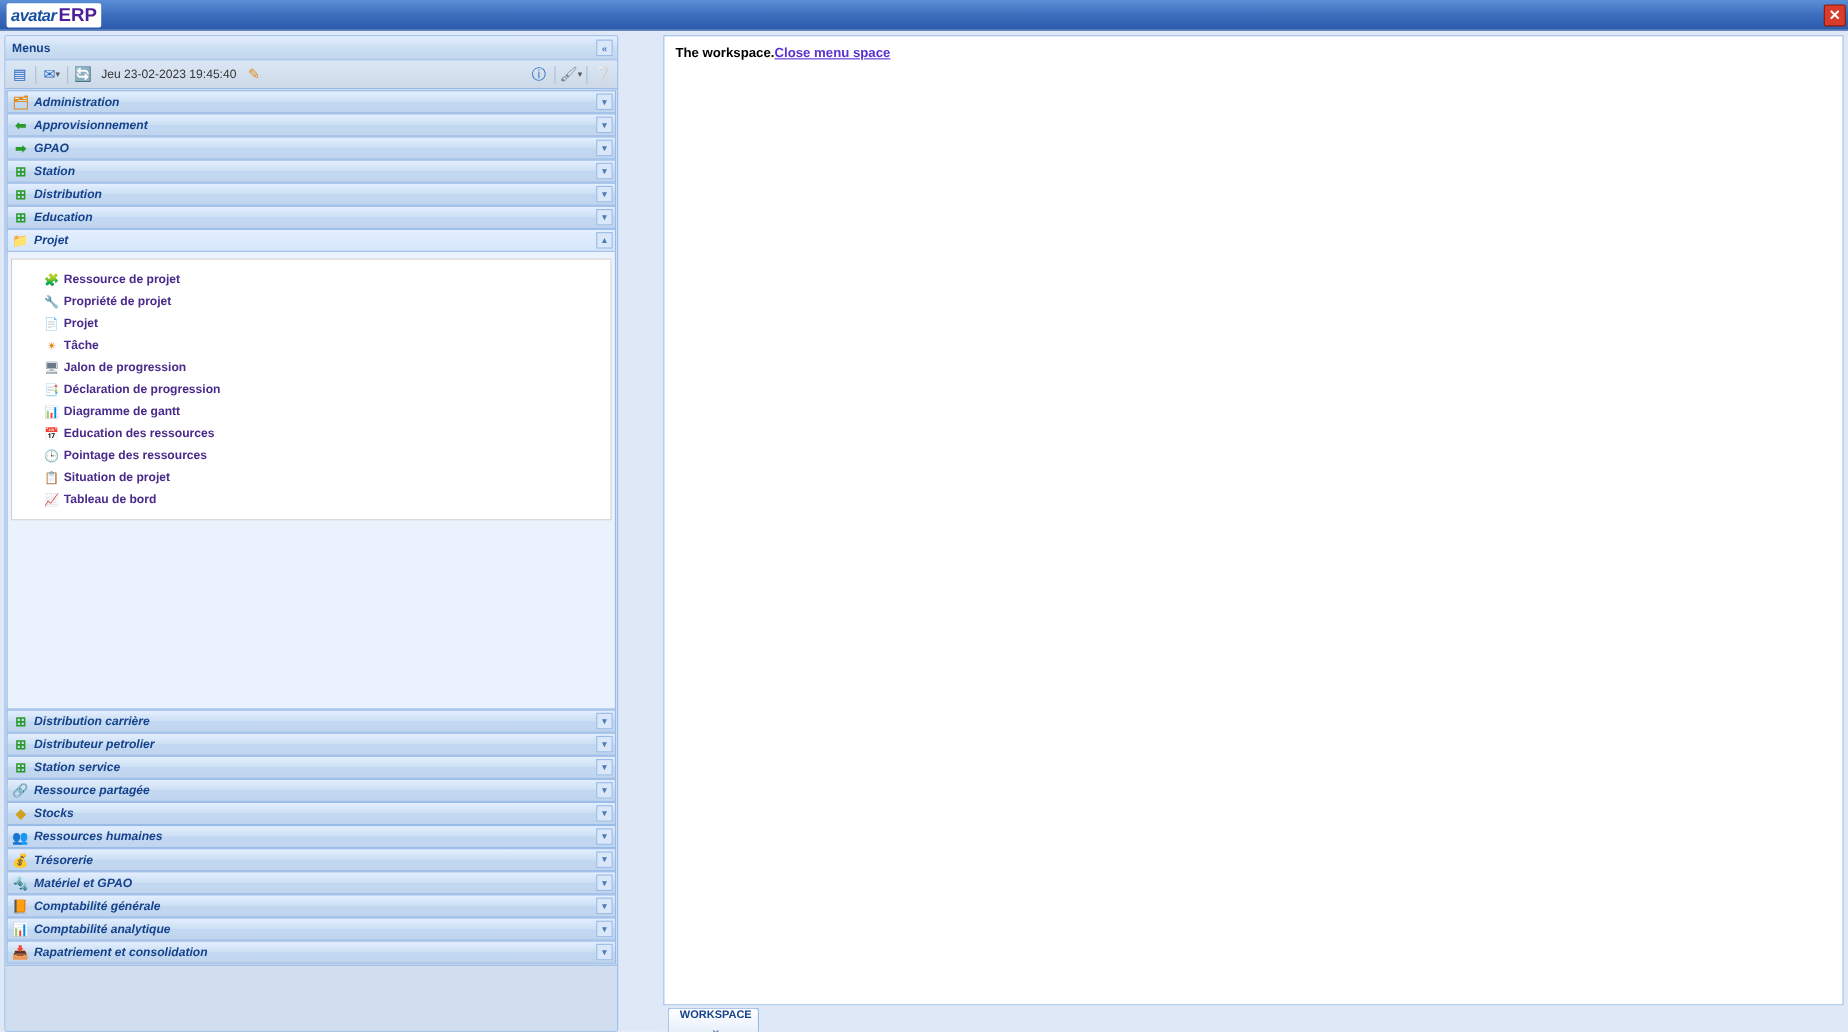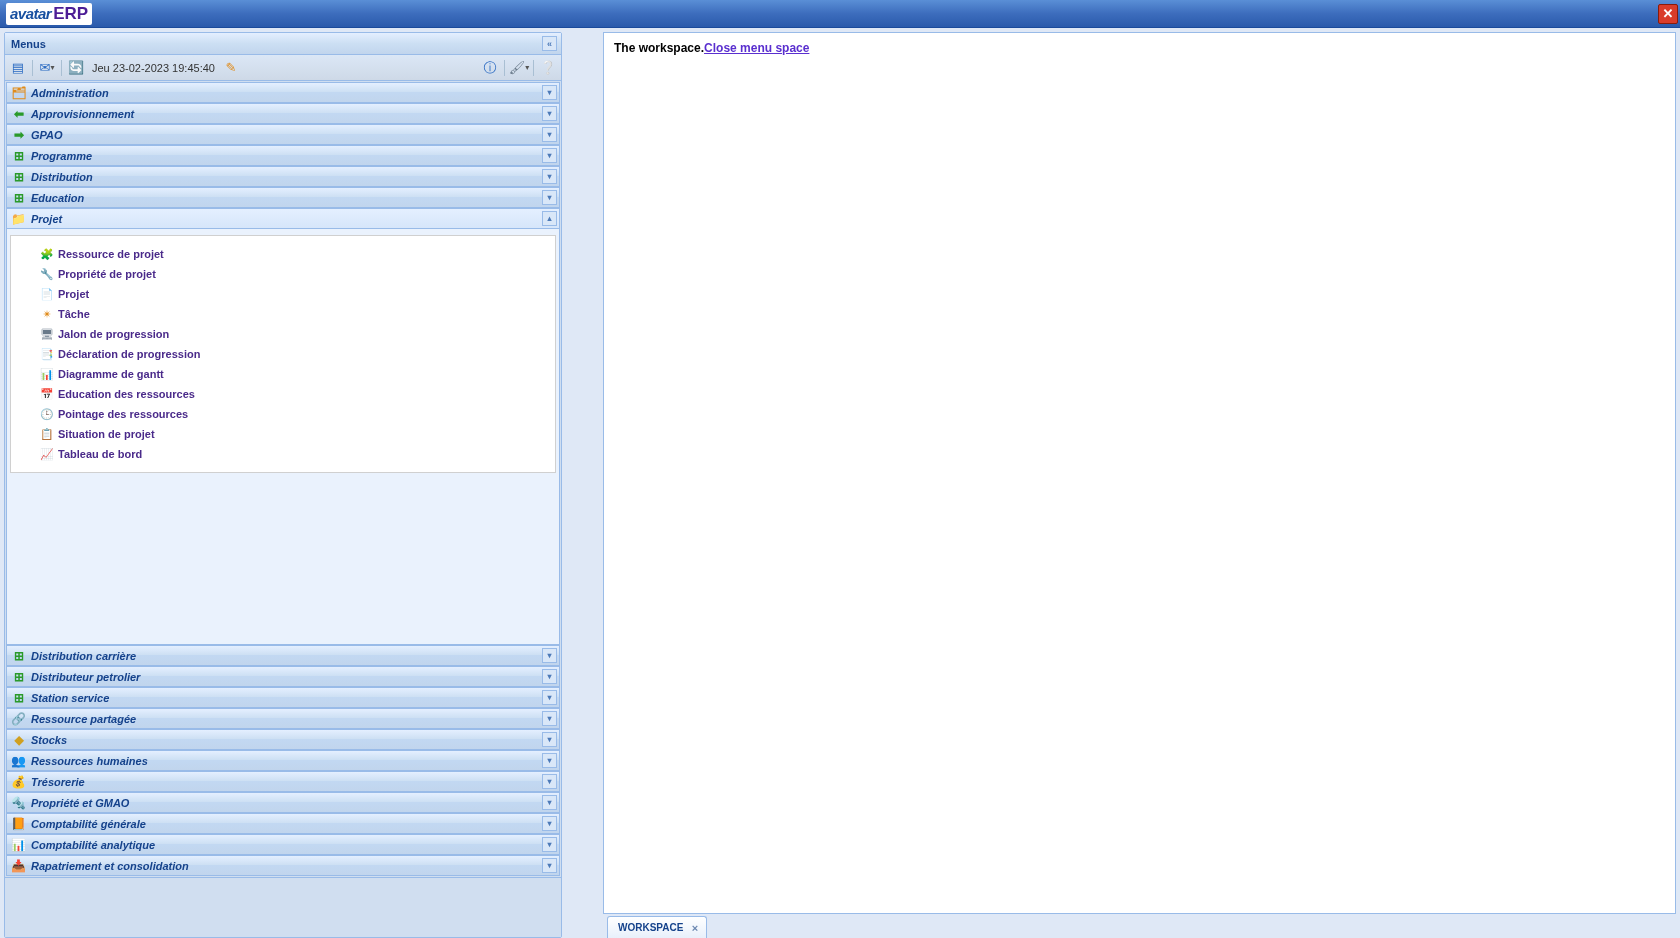--- a/index.html
+++ b/index.html
@@ -199,20 +199,21 @@
     border-bottom: none;
     border-radius: 3px 3px 0 0;
     height: 22px;
     padding: 0 6px 0 10px;
     display: flex;
     align-items: center;
     gap: 6px;
     color: #15428b;
     font-weight: bold;
     font-size: 10px;
+    flex-direction: column;
   }
   .tab-x {
     width: 11px; height: 11px;
     display: flex; align-items: center; justify-content: center;
     color: #6b87b0;
     font-size: 11px;
     cursor: pointer;
   }
   
   .c-orange { color: #e08b1a; }
@@ -274,21 +275,21 @@
           <span class="acc-label">Approvisionnement</span>
           <span class="acc-chevron">▾</span>
         </div>
         <div class="acc-header">
           <span class="acc-icon c-green">➡</span>
           <span class="acc-label">GPAO</span>
           <span class="acc-chevron">▾</span>
         </div>
         <div class="acc-header">
           <span class="acc-icon c-green">⊞</span>
-          <span class="acc-label">Programme</span>
+          <span class="acc-label">Station</span>
           <span class="acc-chevron">▾</span>
         </div>
         <div class="acc-header">
           <span class="acc-icon c-green">⊞</span>
           <span class="acc-label">Distribution</span>
           <span class="acc-chevron">▾</span>
         </div>
         <div class="acc-header">
           <span class="acc-icon c-green">⊞</span>
           <span class="acc-label">Education</span>
@@ -377,21 +378,21 @@
           <span class="acc-label">Ressources humaines</span>
           <span class="acc-chevron">▾</span>
         </div>
         <div class="acc-header">
           <span class="acc-icon c-yellow">💰</span>
           <span class="acc-label">Trésorerie</span>
           <span class="acc-chevron">▾</span>
         </div>
         <div class="acc-header">
           <span class="acc-icon c-gray">🔩</span>
-          <span class="acc-label">Propriété et GMAO</span>
+          <span class="acc-label">Matériel et GPAO</span>
           <span class="acc-chevron">▾</span>
         </div>
         <div class="acc-header">
           <span class="acc-icon c-orange">📙</span>
           <span class="acc-label">Comptabilité générale</span>
           <span class="acc-chevron">▾</span>
         </div>
         <div class="acc-header">
           <span class="acc-icon c-green">📊</span>
           <span class="acc-label">Comptabilité analytique</span>

